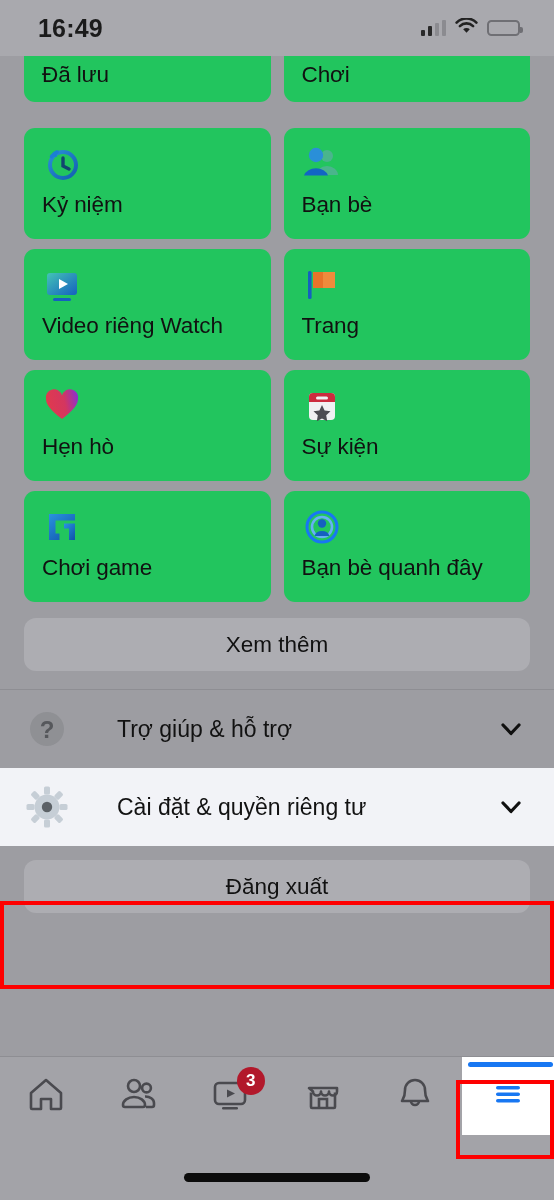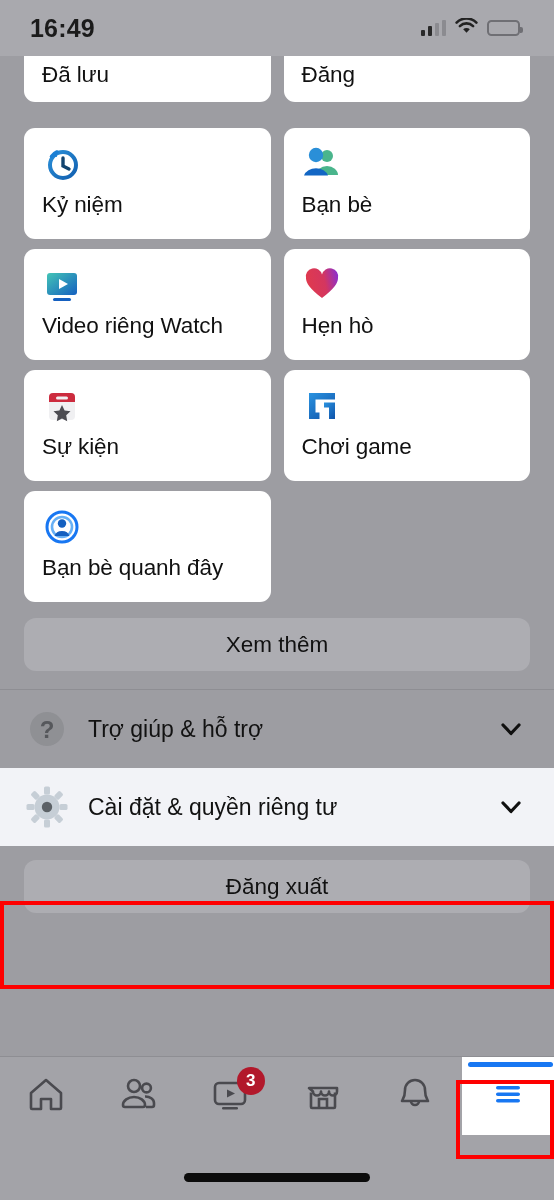--- a/index.html
+++ b/index.html
@@ -15,21 +15,21 @@
     background: #9d9da2;
   }
 
   
   #statusbar {
     position: absolute; top: 0; left: 0;
     width: 554px; height: 56px;
     background: #a9a9ae;
     display: flex; align-items: center;
     justify-content: space-between;
-    padding: 0 34px 0 30px;
+    padding: 0 34px 0 38px;
   }
   #clock {
     font-size: 25px; font-weight: 700; color: #1b1b1b;
     letter-spacing: 0.2px;
   }
   #status-icons { display: flex; align-items: center; gap: 9px; }
   .sig { display: flex; align-items: flex-end; gap: 2.5px; height: 16px; }
   .sig i { width: 4.5px; background: #2a2a2a; border-radius: 1px; display:block; }
   .sig i.b1 { height: 6px; }
   .sig i.b2 { height: 10px; }
@@ -52,21 +52,21 @@
     width: 554px; height: 1000px;
   }
   .grid {
     padding: 0 24px;
     display: grid;
     grid-template-columns: 1fr 1fr;
     column-gap: 13px;
     row-gap: 10px;
   }
   .card {
-    background: #ffffff;
+    background: #22c55e;
     border-radius: 11px;
     height: 111px;
     padding: 16px 0 4px 18px;
     position: relative;
     overflow: hidden;
   }
   .card.clip {
     height: 46px;
     padding-top: 0;
     border-radius: 0 0 11px 11px;
@@ -94,21 +94,21 @@
   }
 
   
   .row {
     height: 78px;
     display: flex; align-items: center;
     padding: 0 30px 0 24px;
     background: transparent;
   }
   .row .r-ic { width: 46px; height: 46px; margin-right: 18px; flex: none; position:relative;}
-  .row .r-lbl { font-size: 23px; color: #121212; flex: 1; }
+  .row .r-lbl { font-size: 23px; color: #121212; flex: 1; margin-left: 29px; }
   .row .chev { width: 26px; height: 26px; flex: none; }
   .row.highlight {
     background: #f2f3f7;
   }
 
   
   .redbox {
     position: absolute;
     border: 4px solid #fe0000;
     pointer-events: none;
@@ -175,21 +175,21 @@
     </div>
   </div>
 
   <div id="content">
 
     <div class="grid" style="padding-top:0">
       <div class="card clip">
         <div class="lbl">Đã lưu</div>
       </div>
       <div class="card clip">
-        <div class="lbl">Đăng</div>
+        <div class="lbl">Chơi</div>
       </div>
     </div>
 
     <div class="grid" style="margin-top:26px">
 
       <div class="card">
         <div class="ic">
           <svg width="40" height="40" viewBox="0 0 40 40">
             <defs>
                 <linearGradient id="gmem" x1="0" y1="0" x2="1" y2="1">
@@ -229,20 +229,30 @@
                 </linearGradient>
               </defs>
             <rect x="5" y="8" width="30" height="22" rx="3" fill="url(#gw)"></rect>
             <path d="M17 14 l9 5 l-9 5 Z" fill="#fff"></path>
             <rect x="11" y="33" width="18" height="3" rx="1.5" fill="#1560c0"></rect>
           </svg>
         </div>
         <div class="lbl">Video riêng Watch</div>
       </div>
 
+      <div class="card">
+        <div class="ic">
+          <svg width="40" height="40" viewBox="0 0 40 40">
+            <rect x="6" y="6" width="3.6" height="28" rx="1.6" fill="#1560c0"></rect>
+            <path d="M11 7 h10 v16 h-10 Z" fill="#e8732a"></path>
+            <path d="M21 7 h12 v16 h-12 Z" fill="#ef8b3c"></path>
+          </svg>
+        </div>
+        <div class="lbl">Trang</div>
+      </div>
 
       <div class="card">
         <div class="ic">
           <svg width="40" height="40" viewBox="0 0 40 40">
             <defs>
                 <linearGradient id="gh" x1="0" y1="0.4" x2="1" y2="0.2">
               <stop offset="0" stop-color="#e03a4e"></stop>
                   <stop offset="0.55" stop-color="#d4365f"></stop>
               <stop offset="1" stop-color="#8b2fd0"></stop>
                 </linearGradient>

